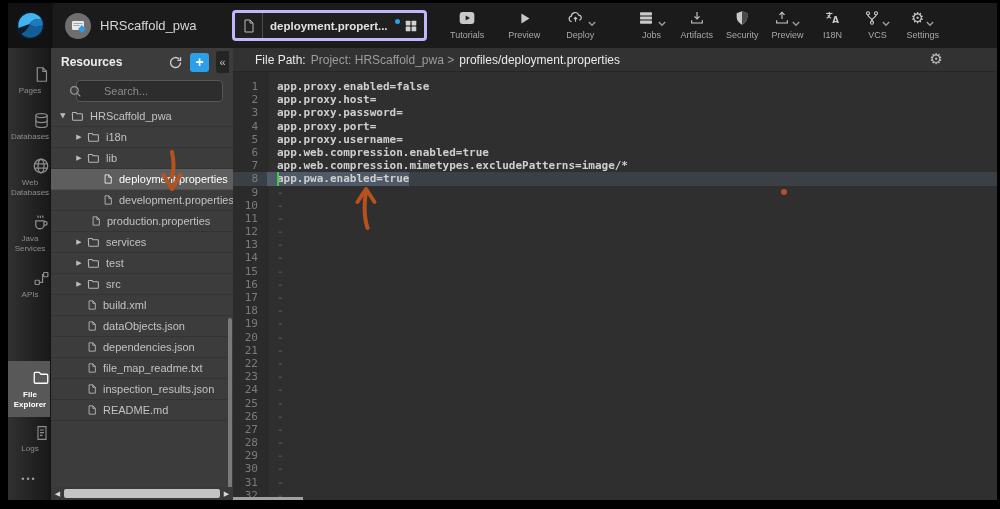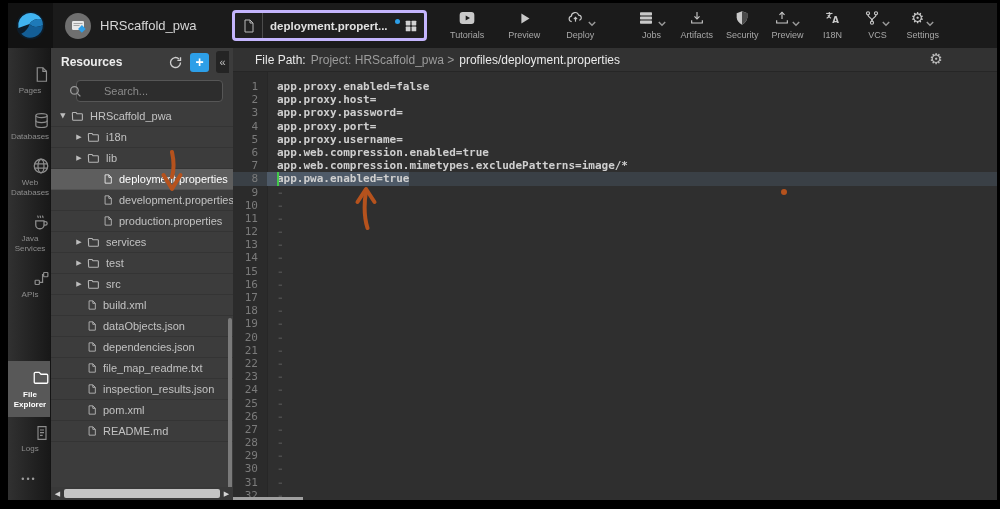--- a/index.html
+++ b/index.html
@@ -422,21 +422,21 @@
               <span class="t-ico">
                 <span style="display:flex">
                   <svg width="10" height="12" viewBox="0 0 24 24" fill="none" stroke="currentColor" stroke-width="2.2">
                     <path d="M5 2h9l6 6v14H5z"></path>
                     <path d="M14 2v6h6"></path>
                   </svg>
                 </span>
               </span>
               <span>development.properties</span>
             </div>
-            <div class="trow" style="padding-left:38px">
+            <div class="trow" style="padding-left:26px">
       <span class="caret"></span>
               <span class="t-ico">
                 <span style="display:flex">
                   <svg width="10" height="12" viewBox="0 0 24 24" fill="none" stroke="currentColor" stroke-width="2.2">
                     <path d="M5 2h9l6 6v14H5z"></path>
                     <path d="M14 2v6h6"></path>
                   </svg>
                 </span>
               </span>
               <span>production.properties</span>
@@ -526,32 +526,20 @@
       <span class="caret"></span>
               <span class="t-ico">
                 <span style="display:flex">
                   <svg width="10" height="12" viewBox="0 0 24 24" fill="none" stroke="currentColor" stroke-width="2.2">
                     <path d="M5 2h9l6 6v14H5z"></path>
                     <path d="M14 2v6h6"></path>
                   </svg>
                 </span>
               </span>
               <span>inspection_results.json</span>
-            </div>
-            <div class="trow" style="padding-left:22px">
-      <span class="caret"></span>
-              <span class="t-ico">
-                <span style="display:flex">
-                  <svg width="10" height="12" viewBox="0 0 24 24" fill="none" stroke="currentColor" stroke-width="2.2">
-                    <path d="M5 2h9l6 6v14H5z"></path>
-                    <path d="M14 2v6h6"></path>
-                  </svg>
-                </span>
-              </span>
-              <span>pom.xml</span>
             </div>
             <div class="trow" style="padding-left:22px">
       <span class="caret"></span>
               <span class="t-ico">
                 <span style="display:flex">
                   <svg width="10" height="12" viewBox="0 0 24 24" fill="none" stroke="currentColor" stroke-width="2.2">
                     <path d="M5 2h9l6 6v14H5z"></path>
                     <path d="M14 2v6h6"></path>
                   </svg>
                 </span>

